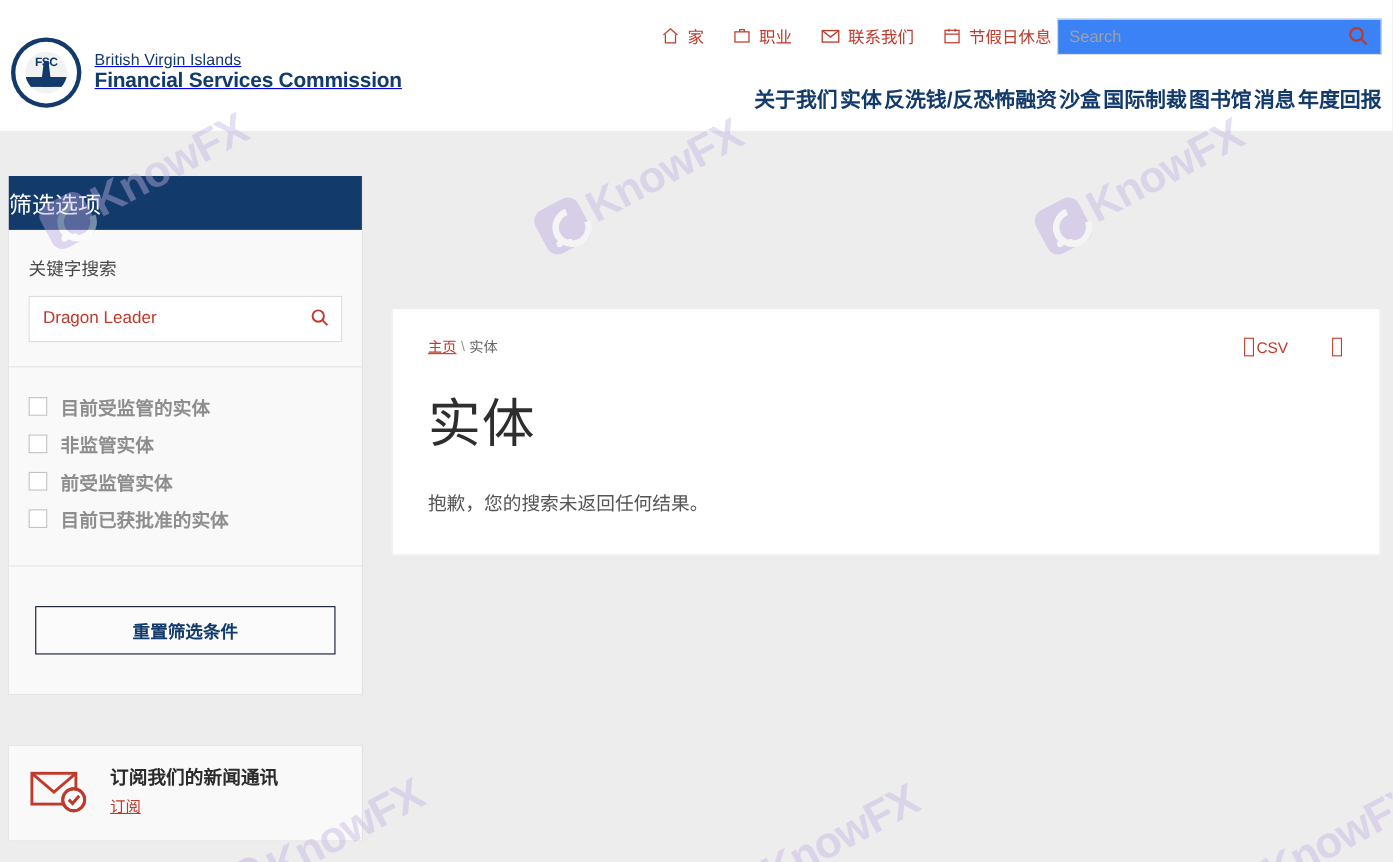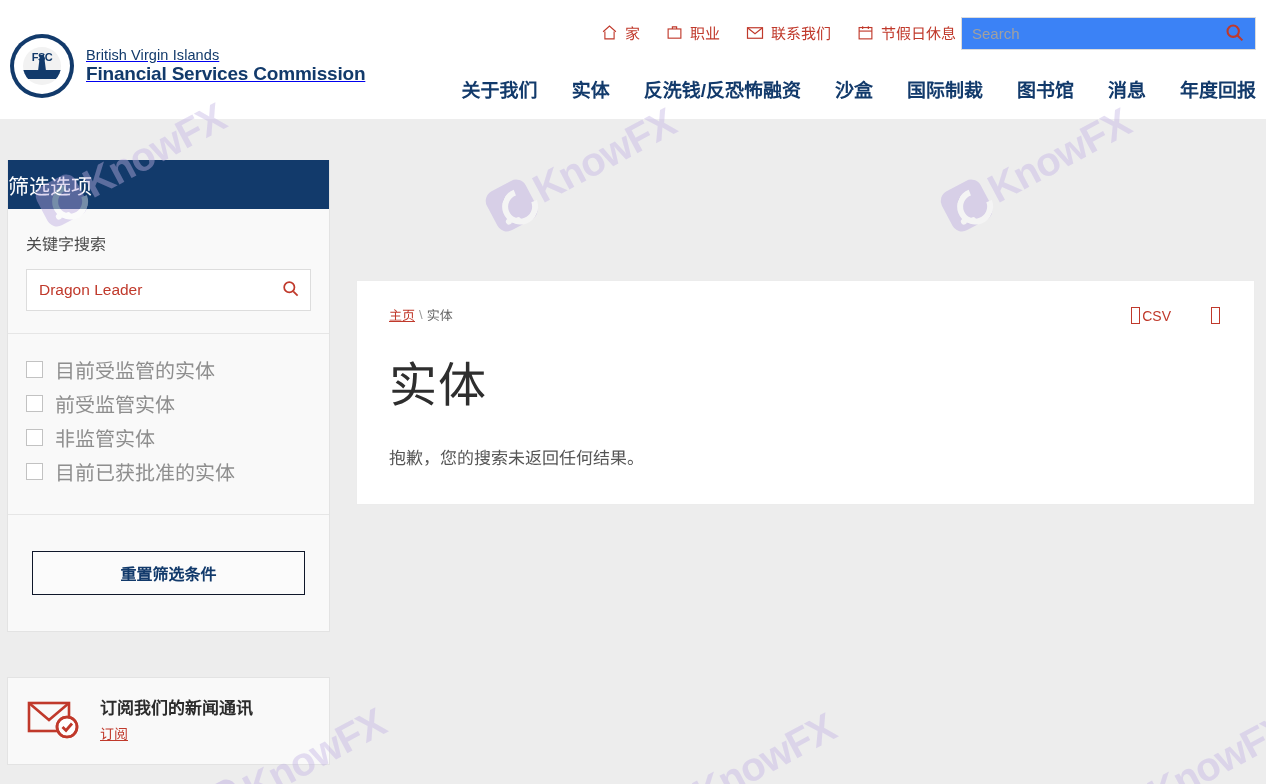--- a/index.html
+++ b/index.html
@@ -160,21 +160,21 @@
     justify-content: center;
   }
 
   
   .main-nav {
     position: absolute;
     right: 10px;
     top: 75px;
     display: flex;
     align-items: center;
-    gap: 34px;
+    gap: 2px;
   }
   .nav-item {
     color: #123a6b;
     font-size: 19px;
     font-weight: bold;
     text-decoration: none;
     cursor: pointer;
     white-space: nowrap;
   }
 
@@ -250,22 +250,23 @@
     height: 34px;
     cursor: pointer;
   }
   .opt-box {
     width: 17px; height: 17px;
     border: 1px solid #c2c2c2;
     background: #ffffff;
     flex: 0 0 17px;
   }
   .opt-label {
-    font-size: 20px;
+    font-size: 17px;
     color: #8e8e8e;
+    font-weight: bold;
   }
 
   .filter-actions {
     padding: 36px 24px 36px 24px;
   }
   .reset-btn {
     width: 100%;
     height: 44px;
     background: #fbfbfb;
     border: 1px solid #0f172a;
@@ -524,25 +525,25 @@
         </div>
       </div>
 
       <div class="filter-options">
         <label class="opt-row">
           <span class="opt-box"></span>
           <span class="opt-label">目前受监管的实体</span>
         </label>
         <label class="opt-row">
           <span class="opt-box"></span>
-          <span class="opt-label">前受监管实体</span>
+          <span class="opt-label">非监管实体</span>
         </label>
         <label class="opt-row">
           <span class="opt-box"></span>
-          <span class="opt-label">非监管实体</span>
+          <span class="opt-label">前受监管实体</span>
         </label>
         <label class="opt-row">
           <span class="opt-box"></span>
           <span class="opt-label">目前已获批准的实体</span>
         </label>
       </div>
 
       <div class="filter-actions">
         <button type="button" class="reset-btn">重置筛选条件</button>
       </div>

